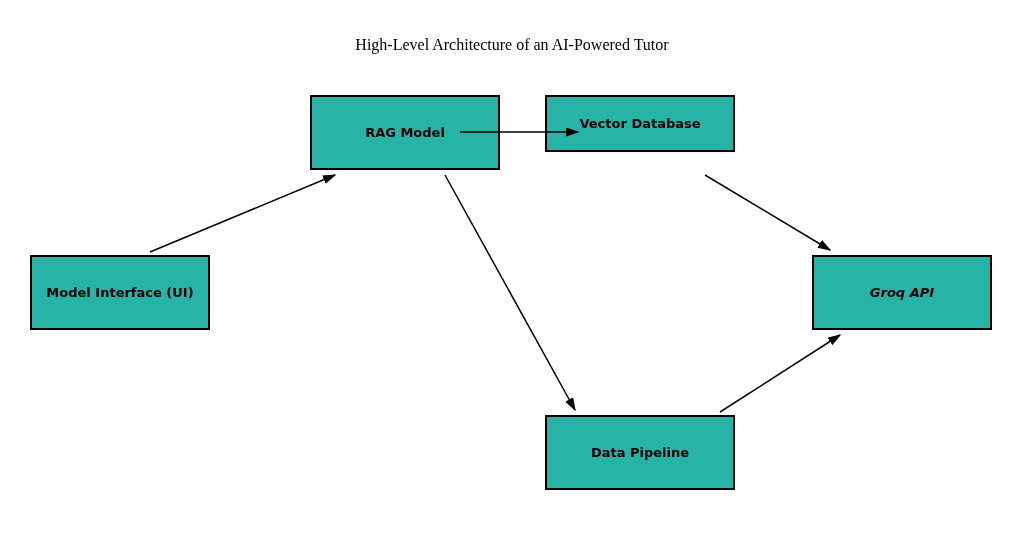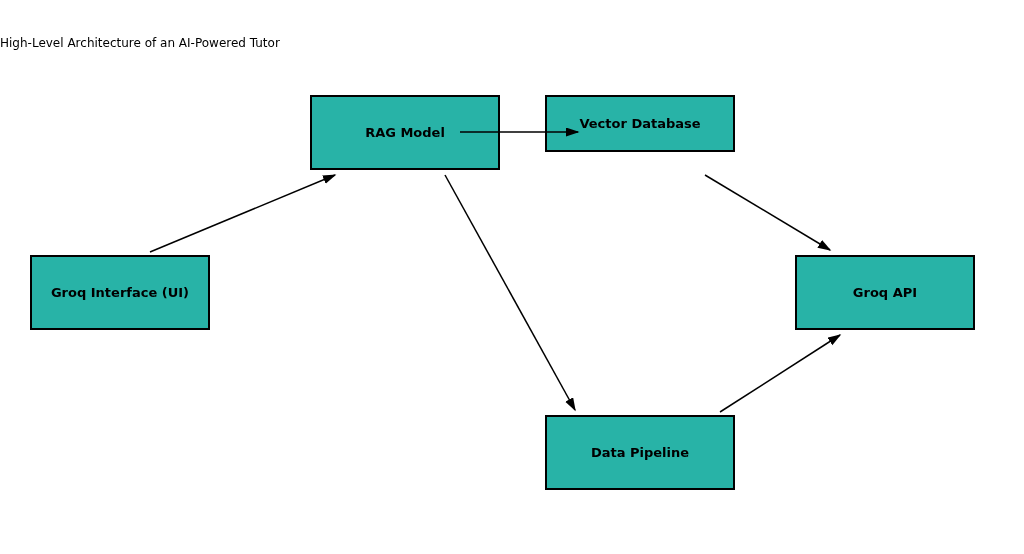--- a/index.html
+++ b/index.html
@@ -8,24 +8,25 @@
     height: 554px;
     background: #ffffff;
     font-family: "DejaVu Sans", Verdana, Arial, sans-serif;
     position: relative;
     overflow: hidden;
   }
   .title {
     position: absolute;
     left: 0;
     right: 0;
-    text-align: left;
-    font-size: 12px;
+    text-align: center;
+    font-size: 16px;
     font-weight: 400;
     color: #000;
+    font-family: Liberation Serif, serif;
   }
   .node {
     position: absolute;
     background: #28b3a7;
     border: 2px solid #000;
     display: flex;
     align-items: center;
     justify-content: center;
     font-size: 13px;
     font-weight: 700;
@@ -41,32 +42,32 @@
     height: 554px;
     pointer-events: none;
   }
 </style>
 </head>
 <body>
 
 <div class="title" style="top:36px;">High-Level Architecture of an AI-Powered Tutor</div>
 
 <div class="node" style="left:30px; top:255px; width:180px; height:75px;">
-  <span>Groq Interface (UI)</span>
+  <span>Model Interface (UI)</span>
 </div>
 
 <div class="node" style="left:310px; top:95px; width:190px; height:75px;">
   <span>RAG Model</span>
 </div>
 
 <div class="node" style="left:545px; top:95px; width:190px; height:57px;">
   <span>Vector Database</span>
 </div>
 
-<div class="node" style="left:795px; top:255px; width:180px; height:75px;">
+<div class="node" style="left:812px; top:255px; width:180px; height:75px;font-style:italic;">
   <span>Groq API</span>
 </div>
 
 <div class="node" style="left:545px; top:415px; width:190px; height:75px;justify-content:center;">
   <span>Data Pipeline</span>
 </div>
 
 <svg class="arrows" viewBox="0 0 1024 554">
   <defs>
     <marker id="arrowhead" markerWidth="10" markerHeight="10" refX="8" refY="3" orient="auto" markerUnits="strokeWidth">

